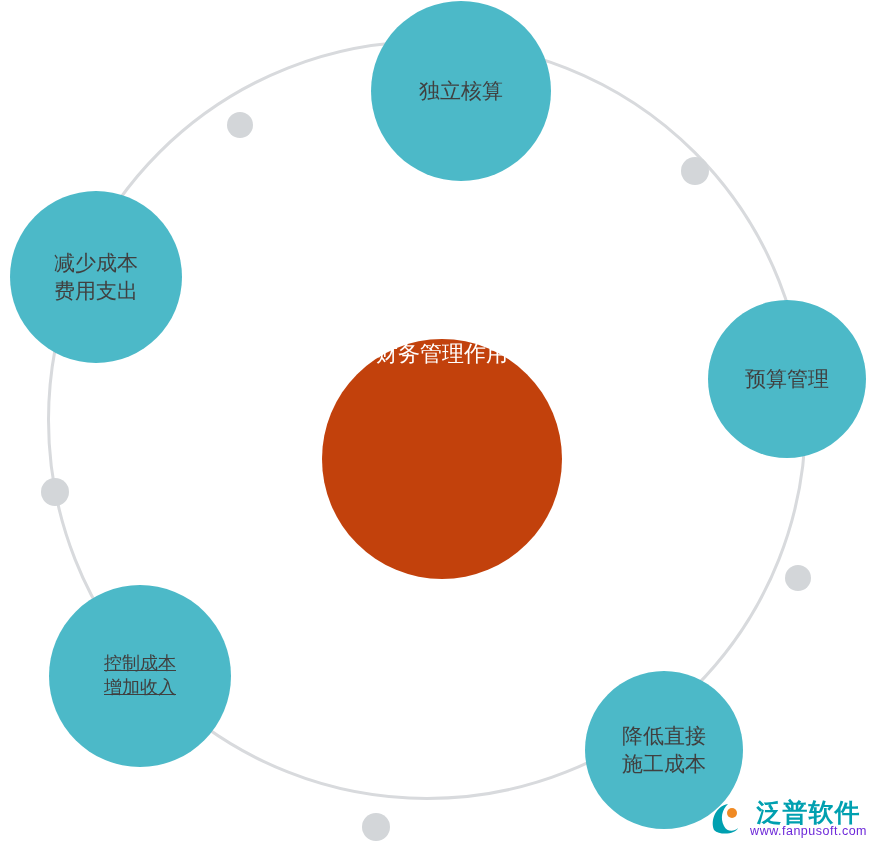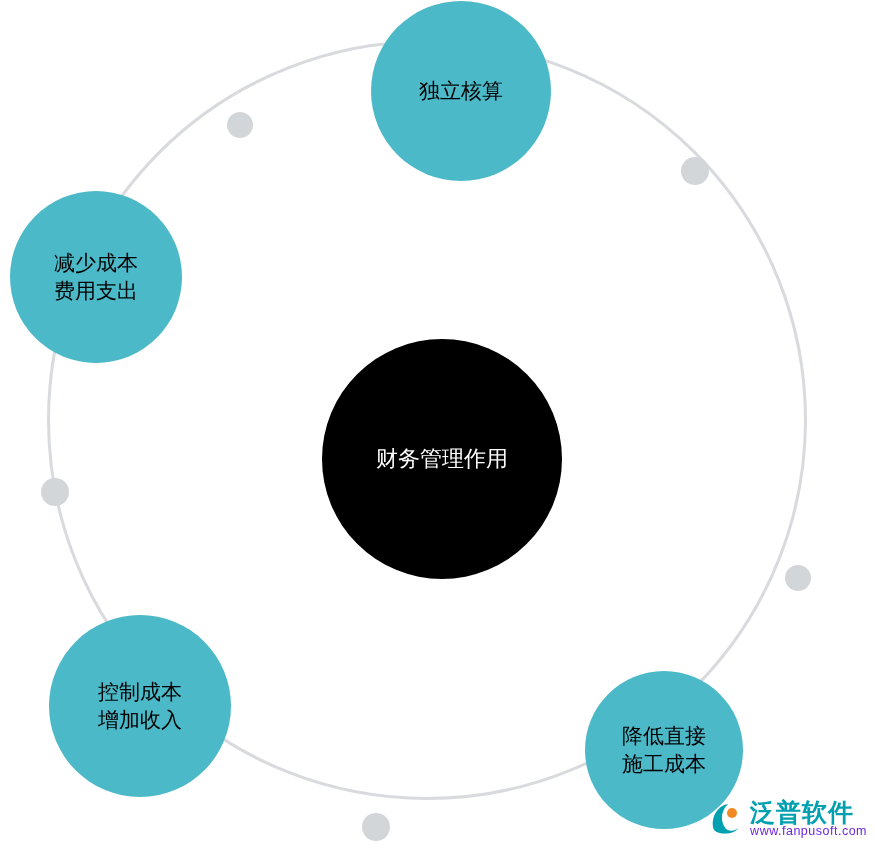--- a/index.html
+++ b/index.html
@@ -24,55 +24,55 @@
     width: 760px;
     height: 760px;
     border-radius: 50%;
     border: 3px solid #d8dadd;
     box-sizing: border-box;
   }
   .node {
     position: absolute;
     border-radius: 50%;
     background: #4cb9c8;
-    color: #000000;
+    color: #404040;
     display: flex;
     align-items: center;
     justify-content: center;
     text-align: center;
     line-height: 1.32;
     box-sizing: border-box;
   }
   .node-label {
     display: block;
     white-space: pre-line;
   }
   .center-node {
     position: absolute;
     border-radius: 50%;
-    background: #000000;
+    background: #c2410c;
     color: #ffffff;
     display: flex;
-    align-items: center;
     justify-content: center;
     text-align: center;
     box-sizing: border-box;
   }
   .dot {
     position: absolute;
     border-radius: 50%;
     background: #d3d6d9;
   }
   .watermark {
     position: absolute;
     right: 8px;
     bottom: 10px;
     display: flex;
     align-items: center;
     gap: 6px;
+    text-align: center;
   }
   .wm-logo {
     width: 36px;
     height: 36px;
     position: relative;
     flex: 0 0 auto;
   }
   .wm-text {
     display: flex;
     flex-direction: column;
@@ -105,27 +105,30 @@
   <div class="dot" style="left:41px; top:478px; width:28px; height:28px;"></div>
 
   <div class="center-node" style="left:322px; top:339px; width:240px; height:240px; font-size:22px;">
     <span class="node-label">财务管理作用</span>
   </div>
 
   <div class="node" style="left:371px; top:1px; width:180px; height:180px; font-size:21px;">
     <span class="node-label">独立核算</span>
   </div>
 
+  <div class="node" style="left:708px; top:300px; width:158px; height:158px; font-size:21px;">
+    <span class="node-label">预算管理</span>
+  </div>
 
   <div class="node" style="left:585px; top:671px; width:158px; height:158px; font-size:21px;">
     <span class="node-label">降低直接
 施工成本</span>
   </div>
 
-  <div class="node" style="left:49px; top:615px; width:182px; height:182px; font-size:21px;">
+  <div class="node" style="left:49px; top:585px; width:182px; height:182px; font-size:18px;text-decoration:underline;">
     <span class="node-label">控制成本
 增加收入</span>
   </div>
 
   <div class="node" style="left:10px; top:191px; width:172px; height:172px; font-size:21px;">
     <span class="node-label">减少成本
 费用支出</span>
   </div>
 
   <div class="watermark">

